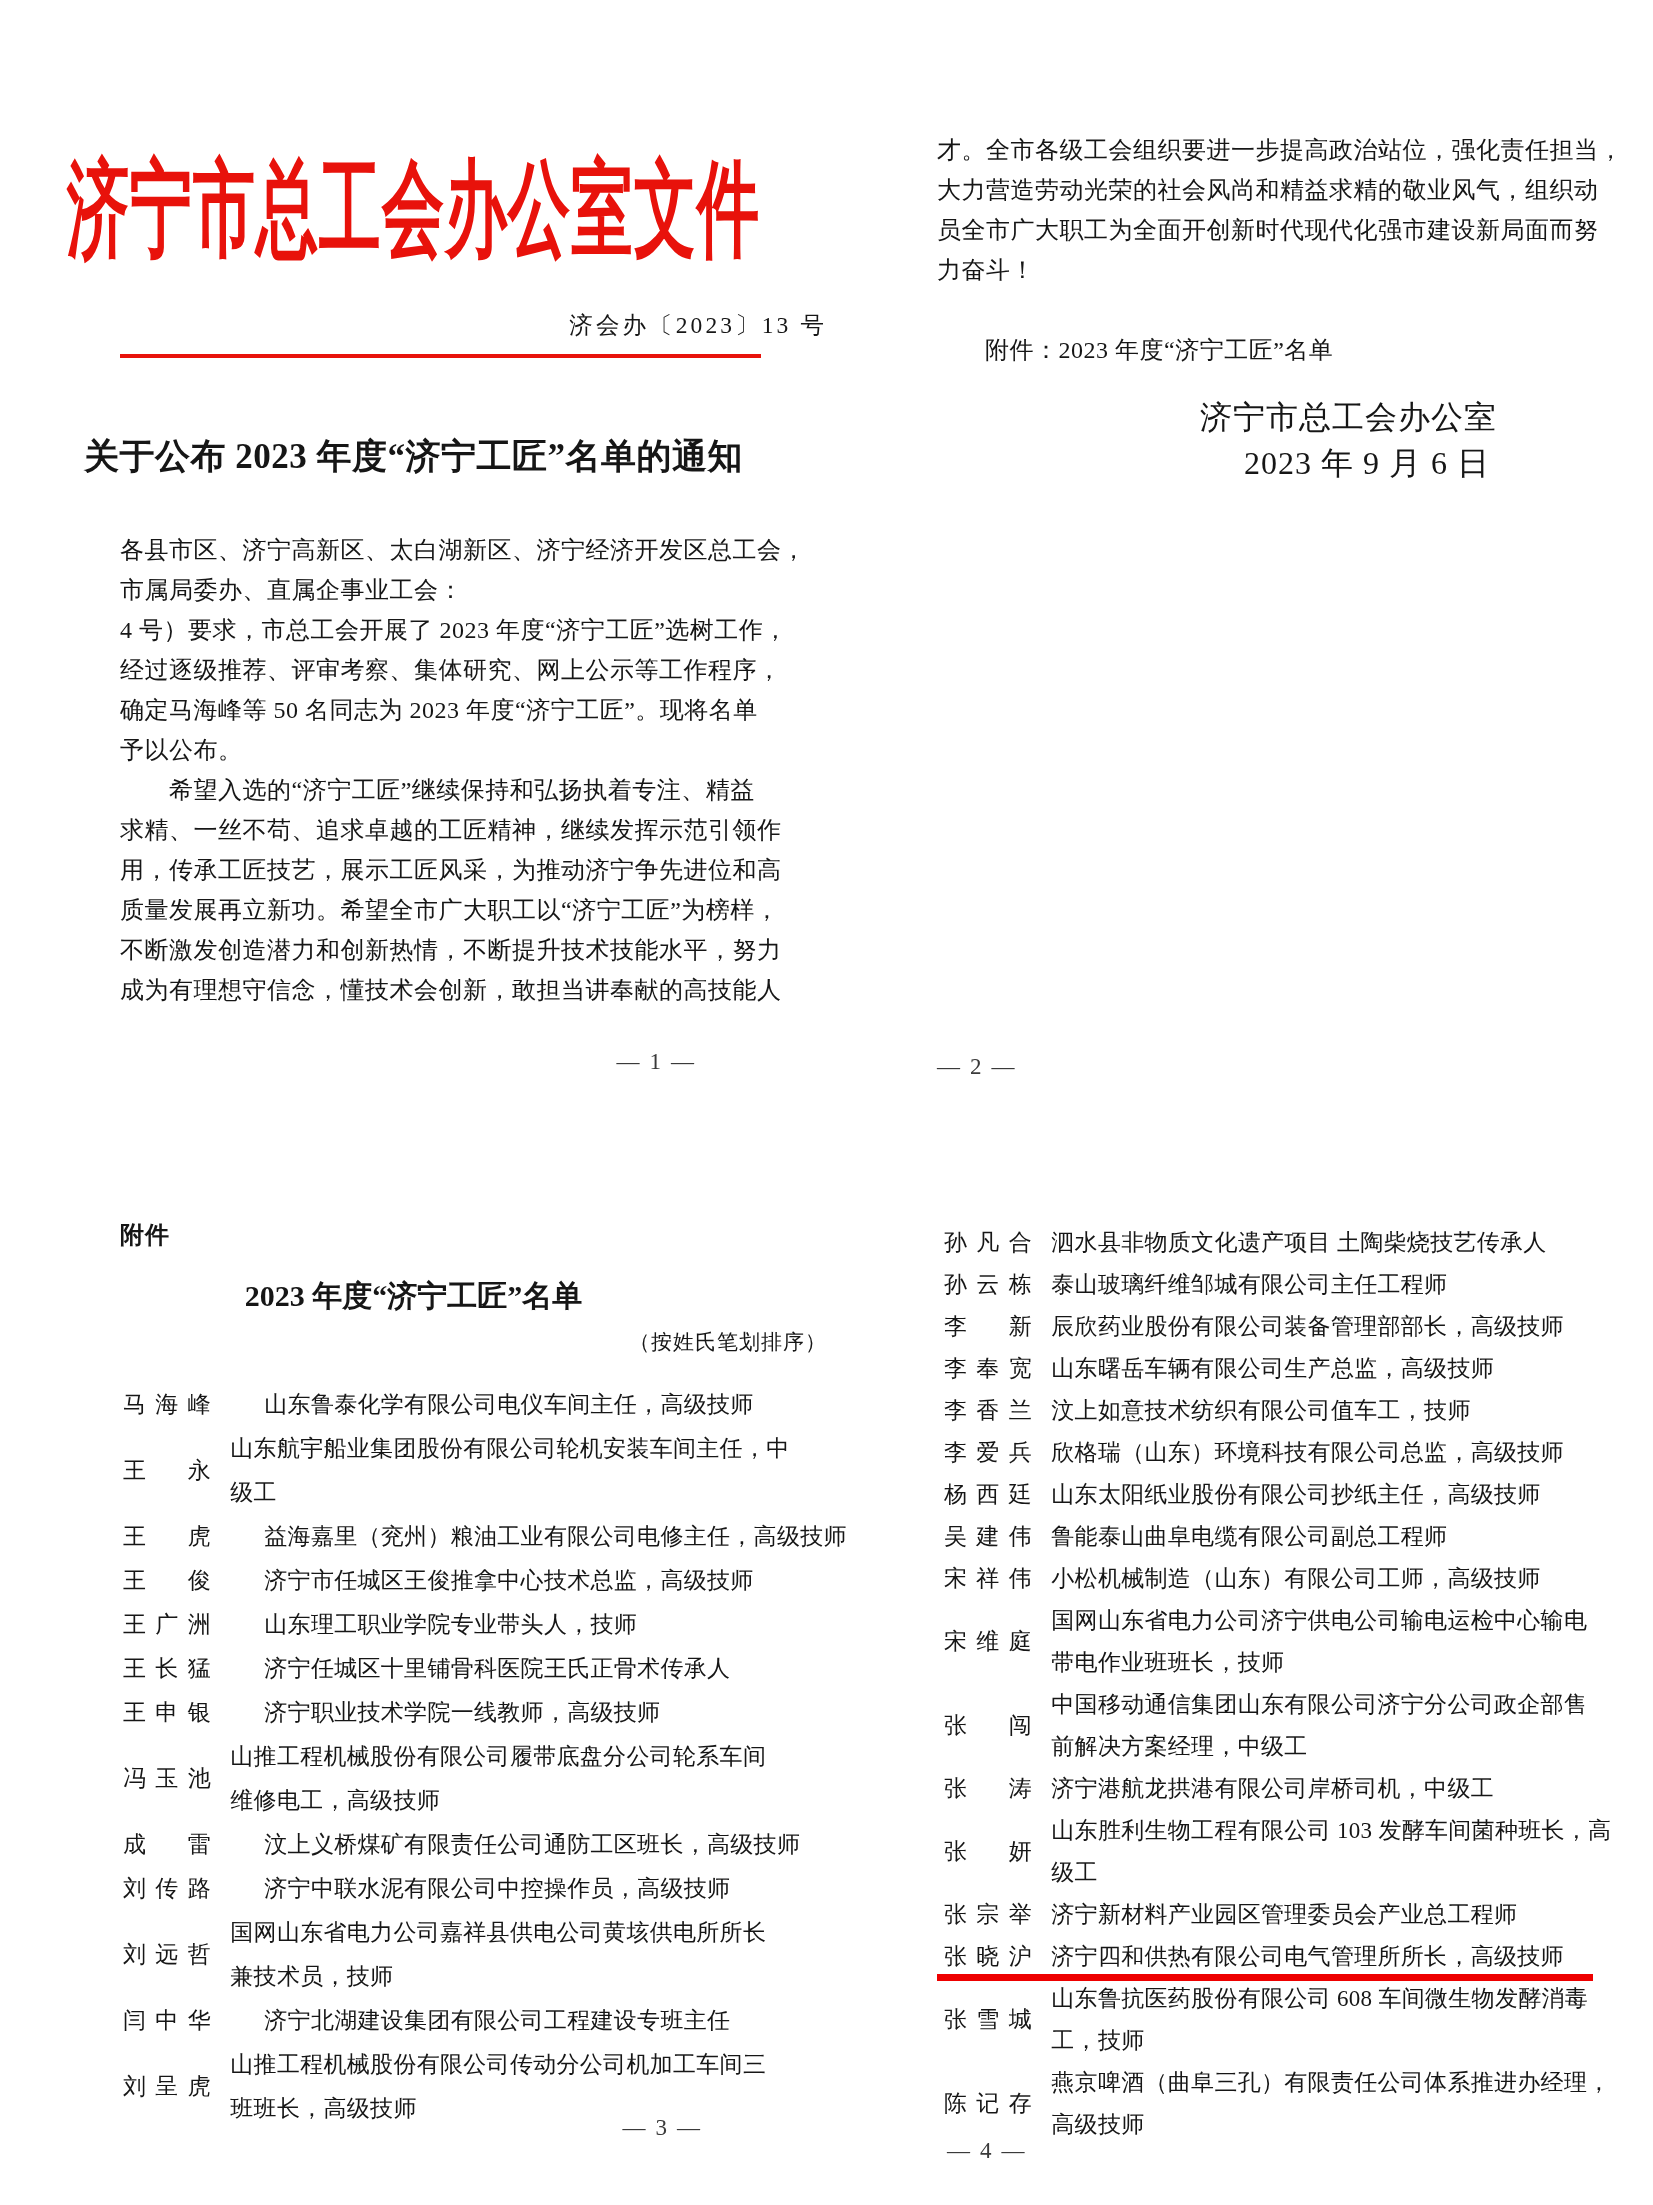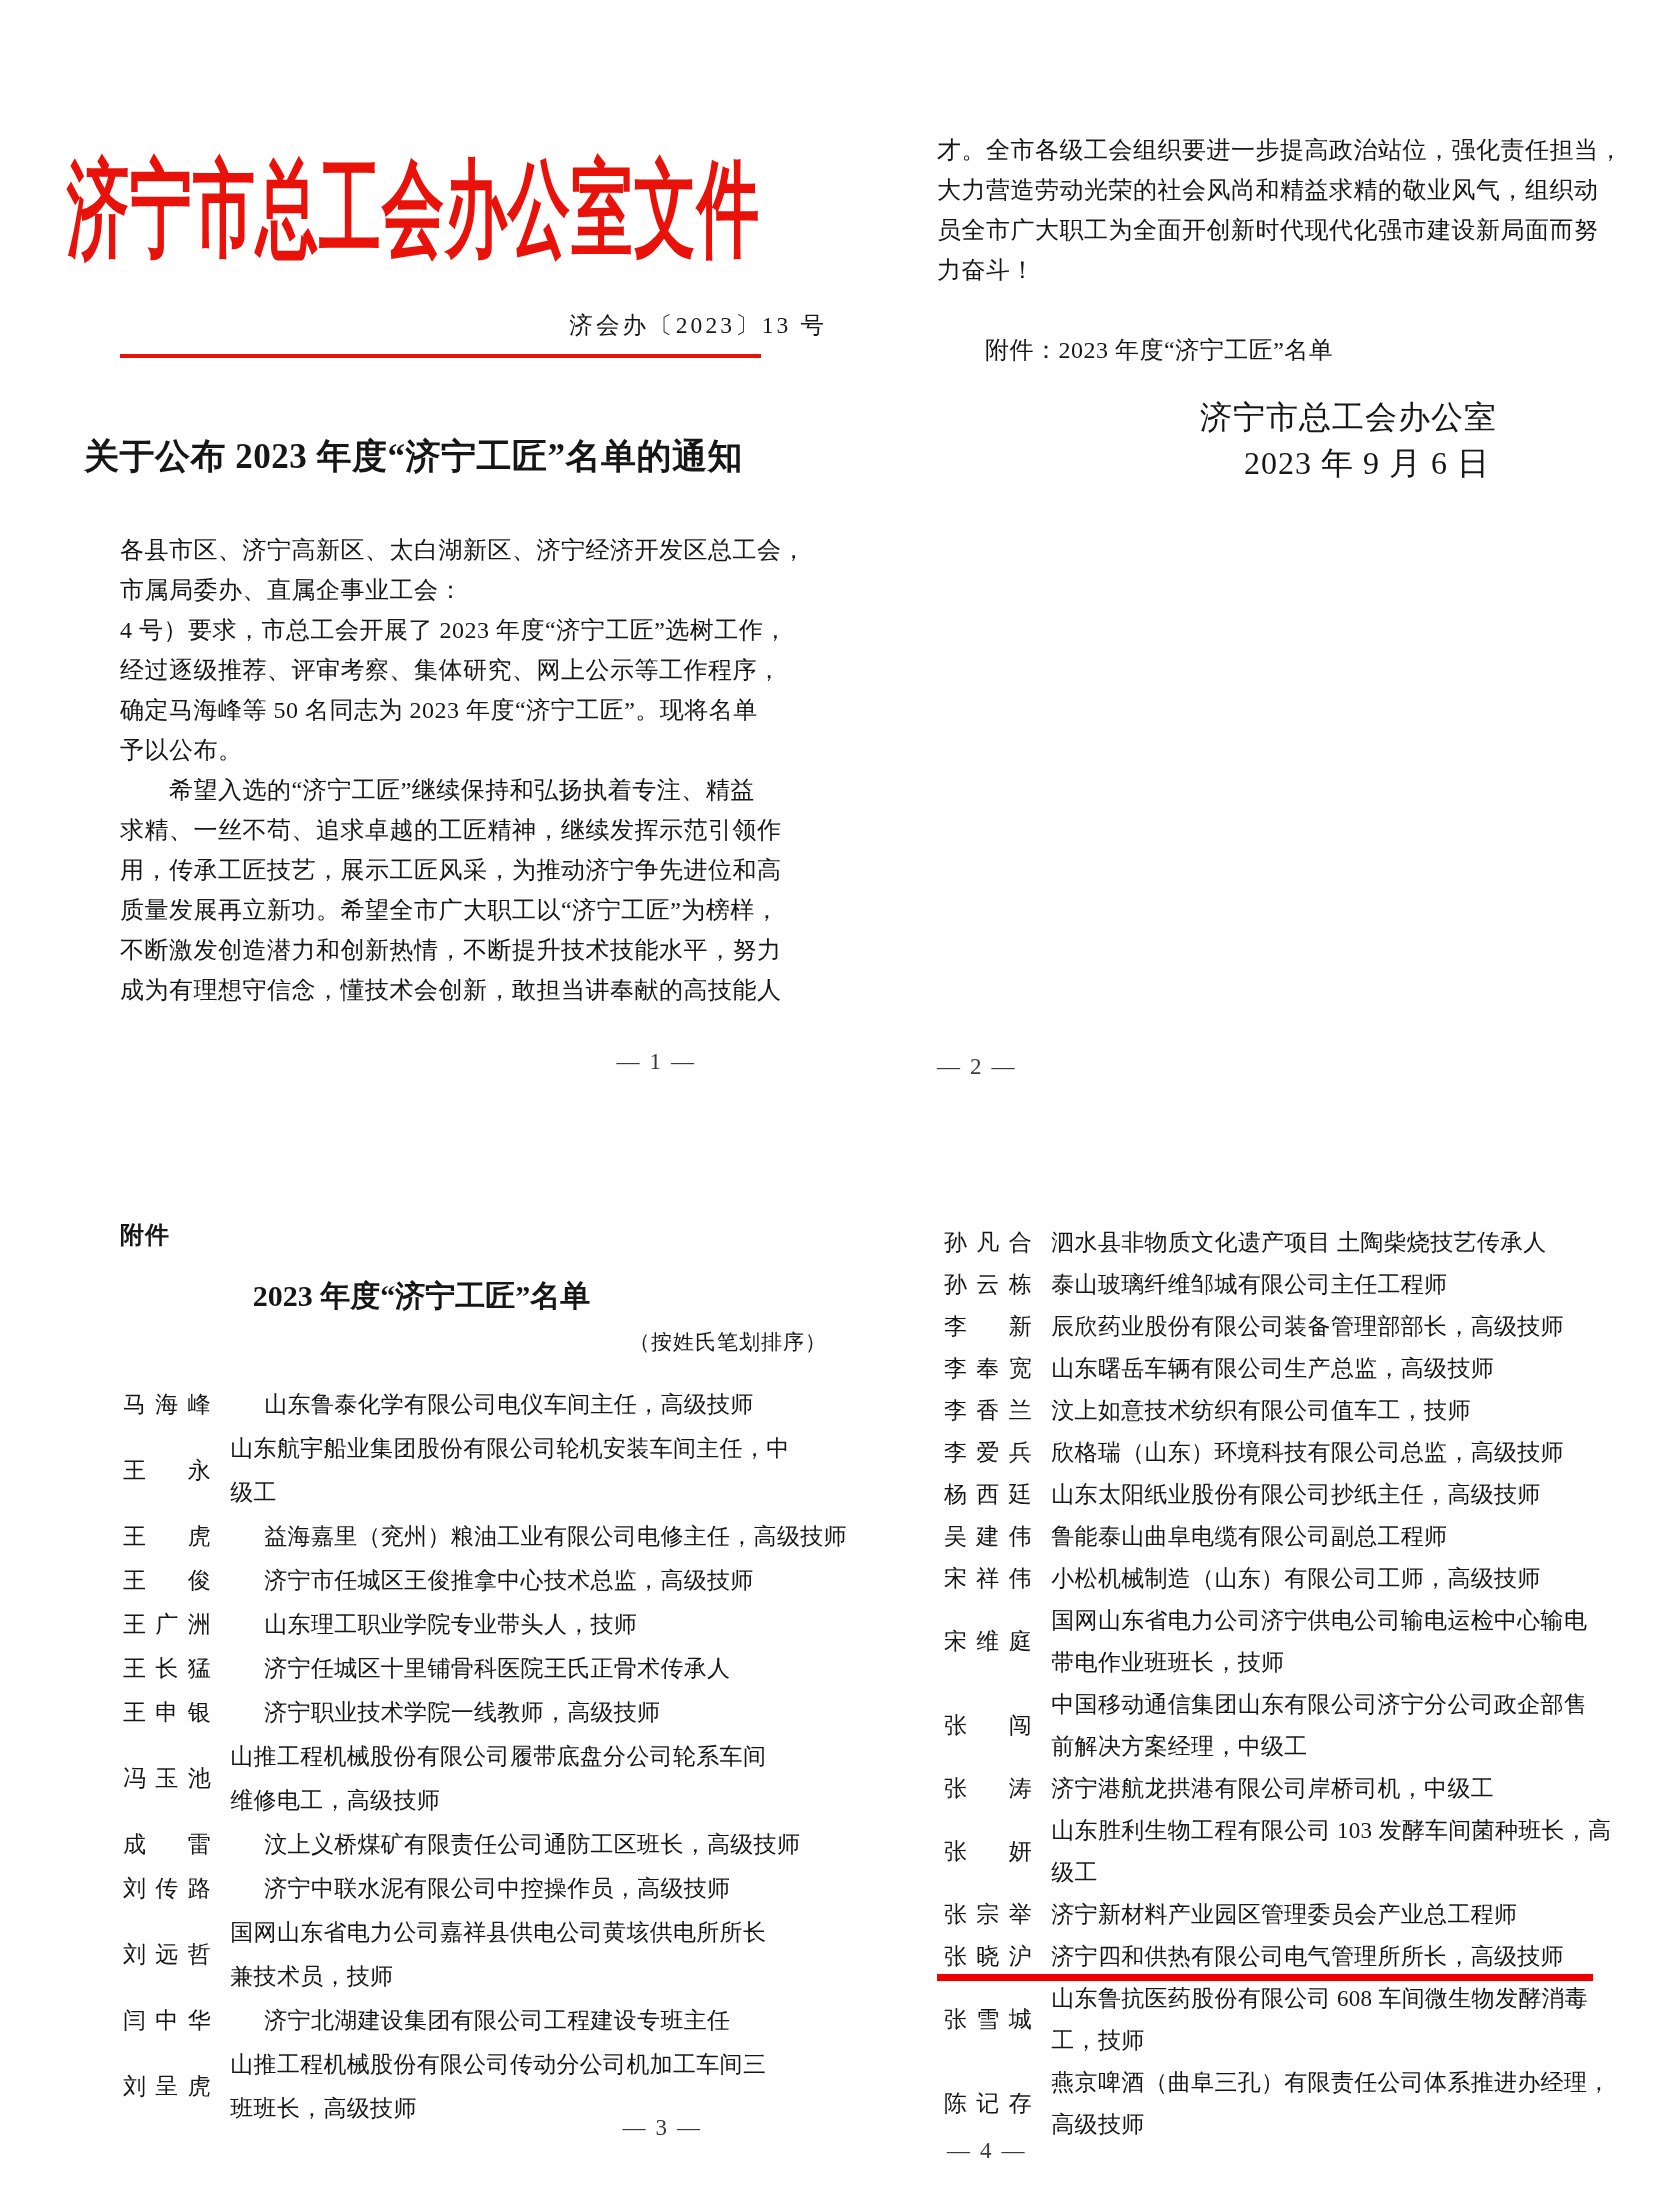--- a/index.html
+++ b/index.html
@@ -24,21 +24,21 @@
   .sign-block{font-size:32px;line-height:29px;letter-spacing:1px;}
   .issuer{right:157px;top:382px;}
   .issue-date{right:164px;top:428px;}
 
   
   .folio{font-size:23px;line-height:27px;color:#3a3a3a;letter-spacing:2.1px;}
 
   
   .att-label{left:120px;top:117px;font-size:24px;line-height:29px;font-weight:bold;
              font-family:"Liberation Sans", sans-serif;letter-spacing:1px;}
-  .list-title{left:0;top:176px;width:827px;text-align:center;font-size:30px;font-weight:bold;line-height:34px;margin-left:8px;}
+  .list-title{left:0;top:176px;width:827px;text-align:center;font-size:30px;font-weight:bold;line-height:34px;}
   .list-subtitle{left:0;top:226px;width:827px;text-align:right;font-size:21px;line-height:27px;letter-spacing:1px;}
   .list{font-size:23px;letter-spacing:0.3px;}
   .row{display:flex;align-items:center;position:relative;}
   .row .nm{flex:0 0 88px;width:88px;text-align:justify;-moz-text-align-last:justify;text-align-last:justify;white-space:nowrap;}
   .row .ds{margin-left:19.3px;}
   .dl{white-space:nowrap;}
   #p3 .list{left:123px;top:280px;width:642px;}
   #p3 .row, #p3 .dl{line-height:44px;}
   #p3 .row.h1{height:44px;gap:34px;} #p3 .row.h2{height:88px;}
   #p4 .list{left:117px;top:119px;width:647px;}

